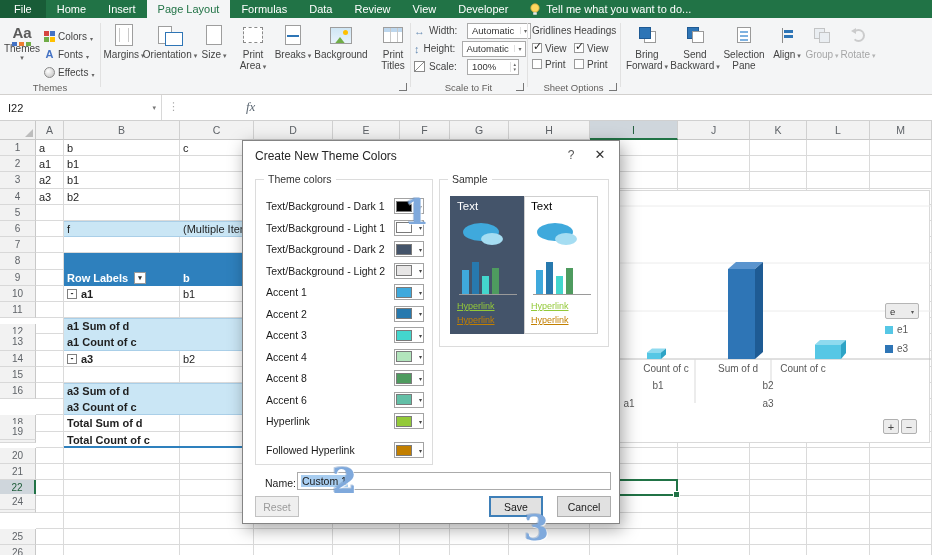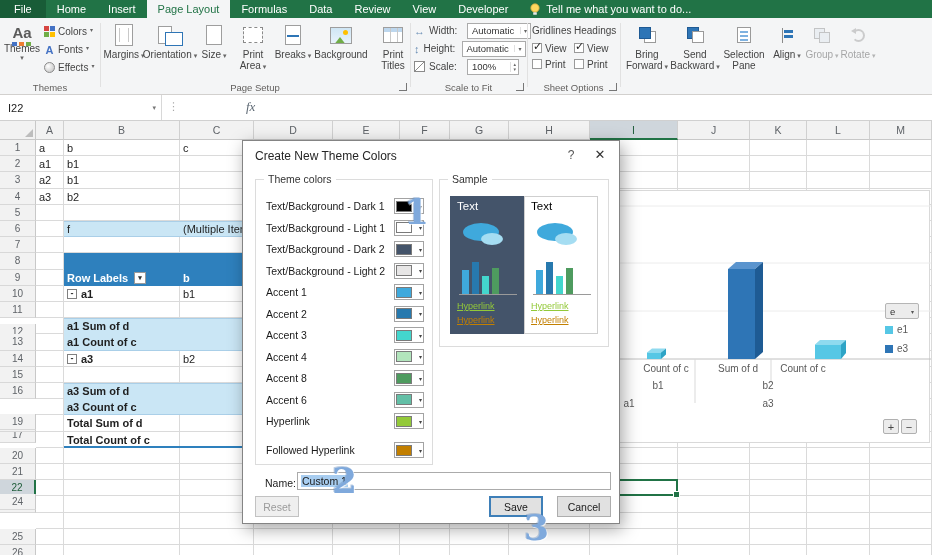--- a/index.html
+++ b/index.html
@@ -19,21 +19,21 @@
   .rgroup{position:absolute;top:0;height:100%}
   .glabel{position:absolute;bottom:1px;left:0;width:100%;text-align:center;font-size:9.5px;color:#605e5c;white-space:nowrap}
   .gsep{position:absolute;top:5px;height:64px;width:1px;background:#e1e1e1}
   .launcher{position:absolute;right:3px;bottom:3px;width:8px;height:8px;border-right:1px solid #767676;border-bottom:1px solid #767676}
   .ribbtn{position:absolute;top:2px;display:flex;flex-direction:column;align-items:center}
   .ricon-slot{height:28px;display:flex;align-items:center;justify-content:center;margin-top:1px}
   .rlline{font-size:10px;color:#444;line-height:11px;text-align:center;white-space:nowrap}
   .inarrow{font-size:7px;color:#666}
   .bigbtn{position:absolute;display:flex;flex-direction:column;align-items:center}
   .rarrow{font-size:7px;color:#666;line-height:7px}
-  .smallbtn{position:absolute;left:44px;display:flex;align-items:flex-start;gap:3px;height:16px;font-size:10px;color:#444;white-space:nowrap}
+  .smallbtn{position:absolute;left:44px;display:flex;align-items:flex-end;gap:3px;height:16px;font-size:10px;color:#444;white-space:nowrap}
   .sbarrow{font-size:6px;color:#666}
   .srow{position:absolute;left:4px;display:flex;align-items:center;gap:4px;height:17px;font-size:10px;color:#444;white-space:nowrap}
   .slab{display:inline-block;width:34px}
   .combo{display:inline-flex;align-items:center;justify-content:space-between;width:64px;height:16px;background:#fff;border:1px solid #ababab;font-size:9.5px;padding:0 3px 0 4px;color:#333}
   .combo .carr{font-size:6px;color:#666;border-left:1px solid #e0e0e0;padding-left:3px}
   .spin{display:inline-flex;align-items:center;justify-content:space-between;width:52px;height:16px;background:#fff;border:1px solid #ababab;font-size:9.5px;padding-left:4px;color:#333}
   .sparr{display:flex;flex-direction:column;font-size:5px;color:#666;border-left:1px solid #e0e0e0;padding:0 2px;line-height:5px}
   .shcol{position:absolute;top:7px}
   .shhdr{font-size:10px;color:#444;margin-bottom:4px}
   .shcb{display:flex;align-items:center;gap:3px;font-size:10px;color:#444;height:16px}
@@ -250,21 +250,20 @@
             <div class="rlline">Background</div>
           </div>
           <div class="ribbtn" style="left: 272px; width: 42px;">
             <div class="ricon-slot">
               <div class="icon-printtitles"></div>
             </div>
             <div class="rlline">Print</div>
             <div class="rlline">Titles</div>
           </div>
         </div>
-      <div class="glabel">Page Setup</div>
       <div class="launcher"></div>
     </div>
     <div class="gsep" style="left:410px"></div>
 
     <div class="rgroup" style="left:410px;width:117px">
       <div class="srow" style="top:4px">
         <span class="icon-width">↔</span>
         <span class="slab">Width:</span>
         <span class="combo">
             <span>Automatic</span>
@@ -404,21 +403,21 @@
       <div class="rowhdr" style="top: 148.6px; height: 16.2px;">9</div>
       <div class="rowhdr" style="top: 164.8px; height: 16.2px;">10</div>
       <div class="rowhdr" style="top: 181px; height: 16.2px;">11</div>
       <div class="rowhdr" style="top: 203px; height: 16.2px;">12</div>
       <div class="rowhdr" style="top: 213.4px; height: 16.2px;">13</div>
       <div class="rowhdr" style="top: 229.6px; height: 16.2px;">14</div>
       <div class="rowhdr" style="top: 245.8px; height: 16.2px;">15</div>
       <div class="rowhdr" style="top: 262px; height: 16.2px;">16</div>
       <div class="rowhdr" style="top: 278.2px; height: 16.2px; margin-top: 28px;">17</div>
       <div class="rowhdr" style="top: 294.4px; height: 16.2px;">18</div>
-      <div class="rowhdr" style="top: 293px; height: 16.2px;">19</div>
+      <div class="rowhdr" style="top: 303px; height: 16.2px;">19</div>
       <div class="rowhdr" style="top: 326.8px; height: 16.2px;">20</div>
       <div class="rowhdr" style="top: 343px; height: 16.2px;">21</div>
       <div class="rowhdr sel" style="top: 359.2px; height: 16.2px;">22</div>
       <div class="rowhdr" style="top: 375.4px; height: 16.2px;">23</div>
       <div class="rowhdr" style="top: 373px; height: 16.2px;">24</div>
       <div class="rowhdr" style="top: 407.8px; height: 16.2px;">25</div>
       <div class="rowhdr" style="top: 424px; height: 16.2px;">26</div>
       <div class="vline" style="left: 63px; top: 19px; height: 421.2px;"></div>
       <div class="vline" style="left: 179px; top: 19px; height: 421.2px;"></div>
       <div class="vline" style="left: 253px; top: 19px; height: 421.2px;"></div>

